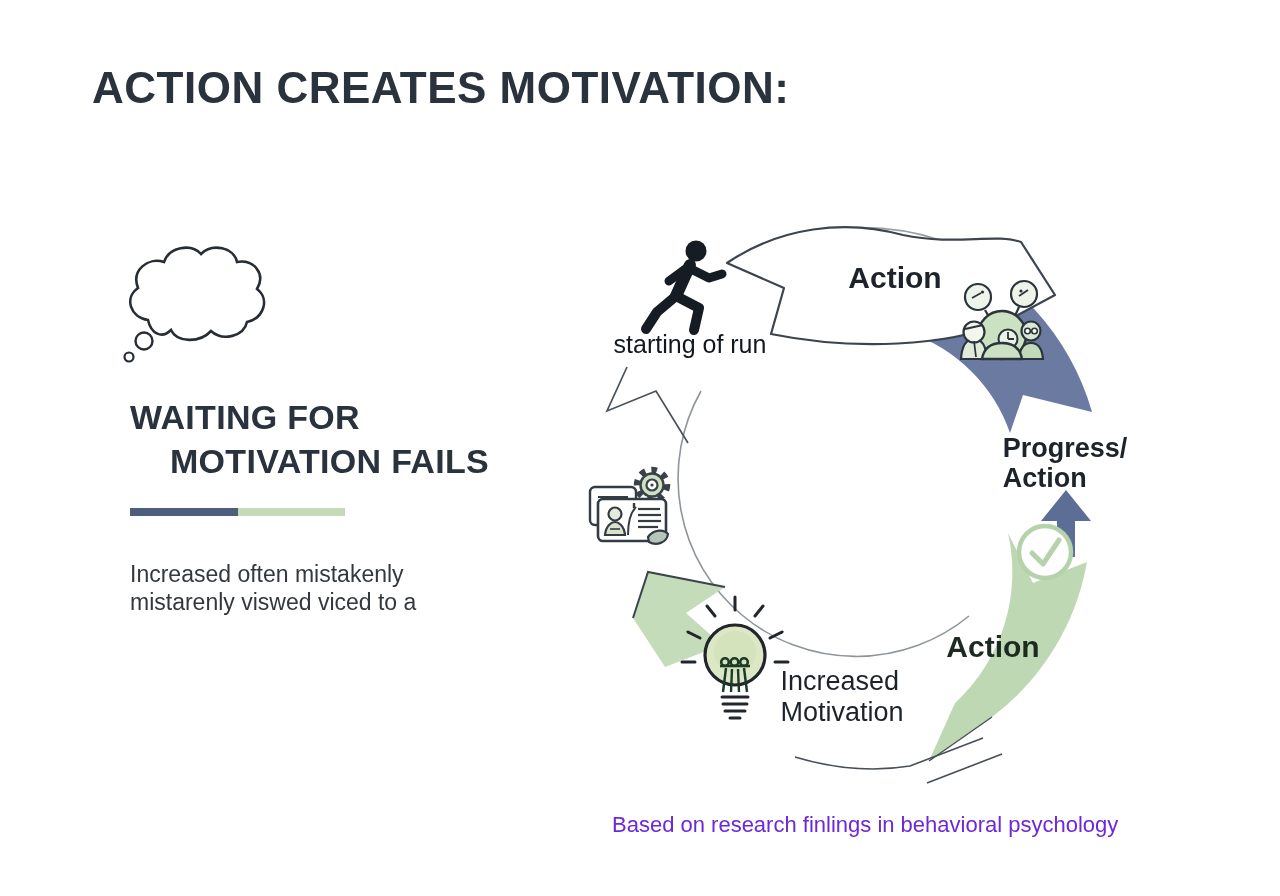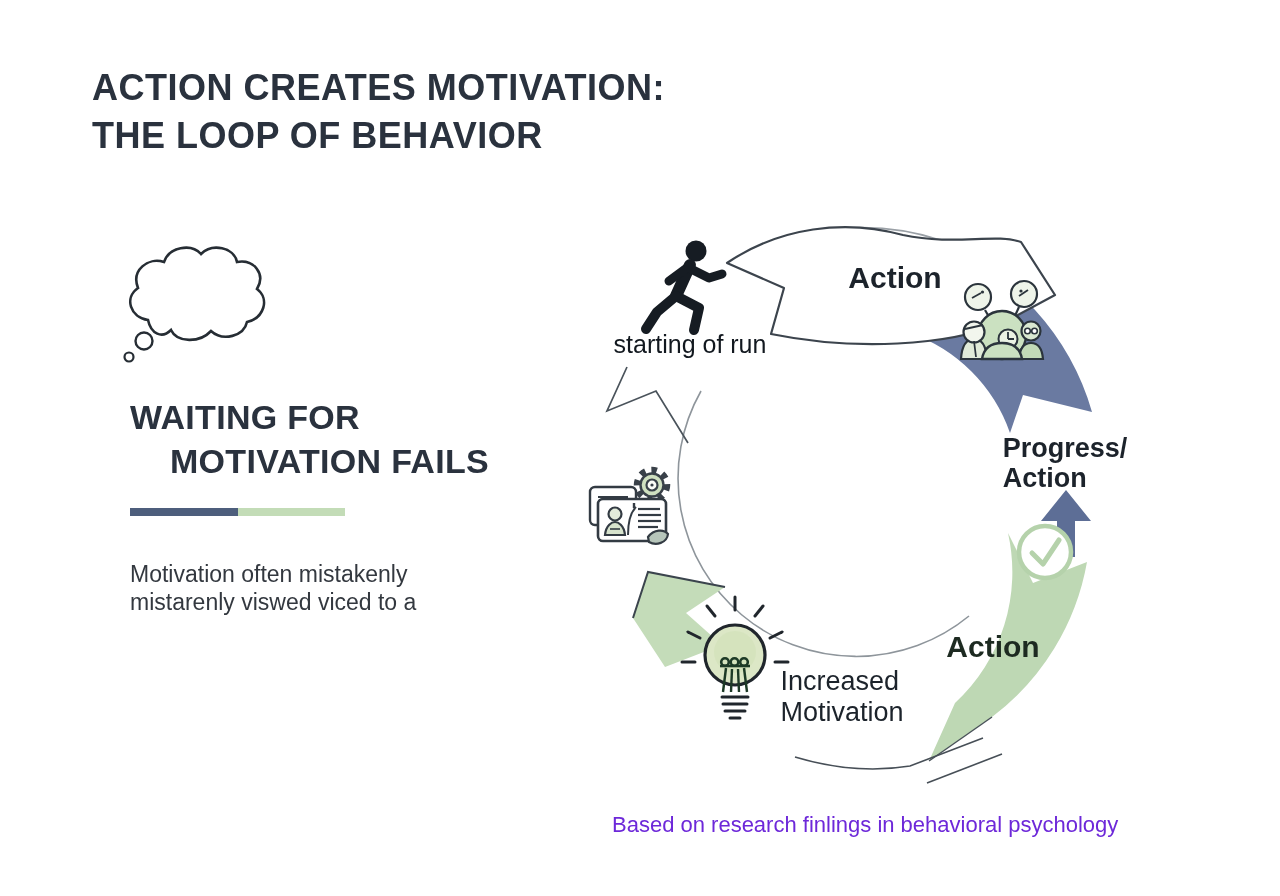--- a/index.html
+++ b/index.html
@@ -2,22 +2,22 @@
 <html><head>
 <meta charset="utf-8">
 <style>
   html,body{margin:0;padding:0;}
   body{
     width:1280px;height:896px;background:#ffffff;position:relative;overflow:hidden;
     font-family:"Liberation Sans", sans-serif;
   }
   .abs{position:absolute;}
   .title{
-    left:92px;top:64px;font-size:36px;line-height:48px;font-weight:700;
-    color:#2a323e;letter-spacing:.5px;
+    left:92px;top:64px;font-size:44px;line-height:48px;font-weight:700;
+    color:#2a323e;letter-spacing:.5px;text-align:right;
   }
   .lp-heading{left:130px;font-size:34px;font-weight:700;color:#2a323e;letter-spacing:.3px;}
   .lp-h1{top:398px;}
   .lp-h2{top:442px;margin-left:40px;}
   .divider{left:130px;top:508px;width:215px;height:8px;display:flex;}
   .divider .d-left{flex:1;background:#4d5e7c;}
   .divider .d-right{flex:1;background:#c3dcb7;}
   .lp-body{left:130px;top:561px;font-size:23px;line-height:27.5px;color:#33383f;}
   .diagram{left:555px;top:205px;width:580px;height:580px;}
   .diagram svg{position:absolute;left:0;top:0;}
@@ -27,41 +27,40 @@
   .lbl-progress{left:510px;top:258px;font-size:27px;font-weight:700;line-height:30px;}
   .lbl-action2{left:438px;top:442px;font-size:30px;font-weight:700;color:#1d2a21;}
   .lbl-motivation{left:287px;top:492px;font-size:27px;font-weight:400;line-height:31px;}
   .caption{left:612px;top:812px;font-size:22px;color:#6d28d9;}
 </style>
 </head>
 <body>
 
 <div class="abs title">
   <div>ACTION CREATES MOTIVATION:</div>
-  <div>THE LOOP OF BEHAVIOR</div>
 </div>
 
 <svg class="abs" style="left:118px;top:242px" width="170" height="140" viewBox="0 0 170 140">
   <path d="M 30,78 C 12,75 6,56 20,46 C 13,28 30,15 46,20 C 51,5 73,1 83,12 C 94,1 116,5 119,20
            C 136,17 148,32 139,47 C 152,57 146,76 129,80 C 126,94 105,100 93,89 C 82,101 59,101 53,88
            C 44,97 33,92 30,78 Z" fill="#ffffff" stroke="#262d34" stroke-width="2.6"></path>
   <circle cx="26" cy="99" r="8.5" fill="#ffffff" stroke="#262d34" stroke-width="2.4"></circle>
   <circle cx="11" cy="115" r="4.5" fill="#ffffff" stroke="#262d34" stroke-width="2.2"></circle>
 </svg>
 
 <div class="abs lp-heading lp-h1">WAITING FOR</div>
 <div class="abs lp-heading lp-h2">MOTIVATION FAILS</div>
 
 <div class="abs divider">
   <span class="d-left"></span>
   <span class="d-right"></span>
 </div>
 
 <div class="abs lp-body">
-  <div>Motivation often mistakenly</div>
+  <div>Increased often mistakenly</div>
   <div>mistarenly viswed viced to a</div>
 </div>
 
 <div class="abs diagram">
   <svg width="580" height="580" viewBox="0 0 580 580">
 
     <path d="M 182,56 A 252 252 0 0 1 385,35" fill="none" stroke="#9aa0a6" stroke-width="1.6"></path>
     <path d="M 414,411 A 178 178 0 0 1 146,186" fill="none" stroke="#8e959b" stroke-width="1.6"></path>
 
     <path d="M 383,39 A 255 255 0 0 1 537,207 L 468,190 L 455,228 A 162 162 0 0 0 355,128 Z" fill="#6a7aa1"></path>

